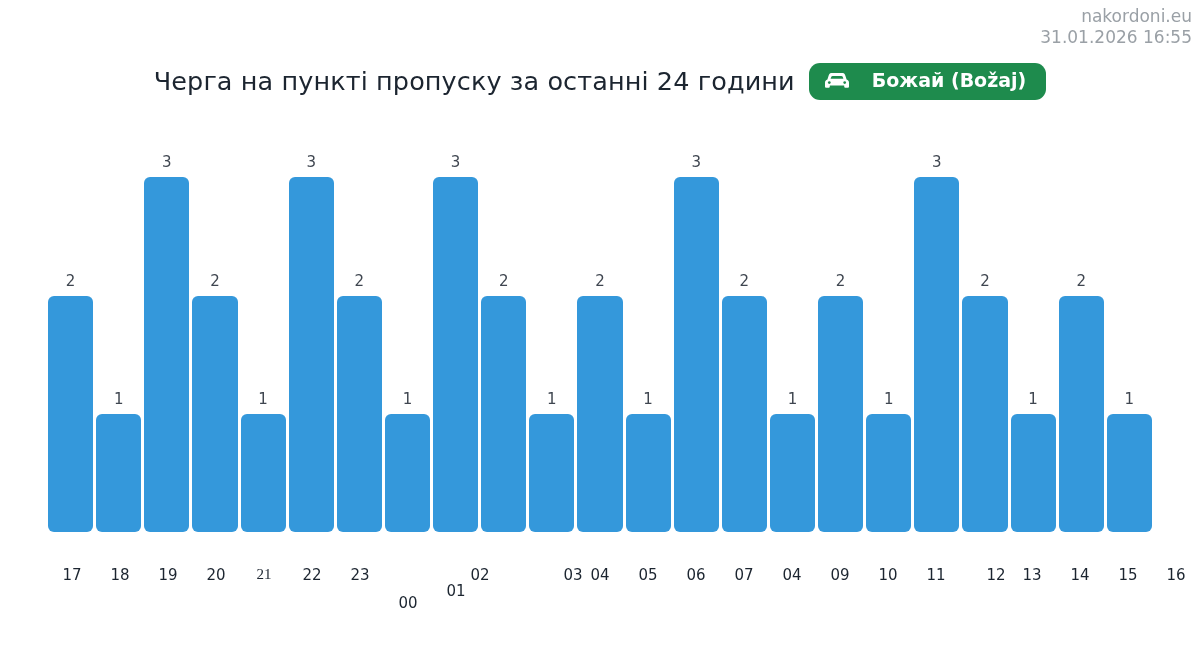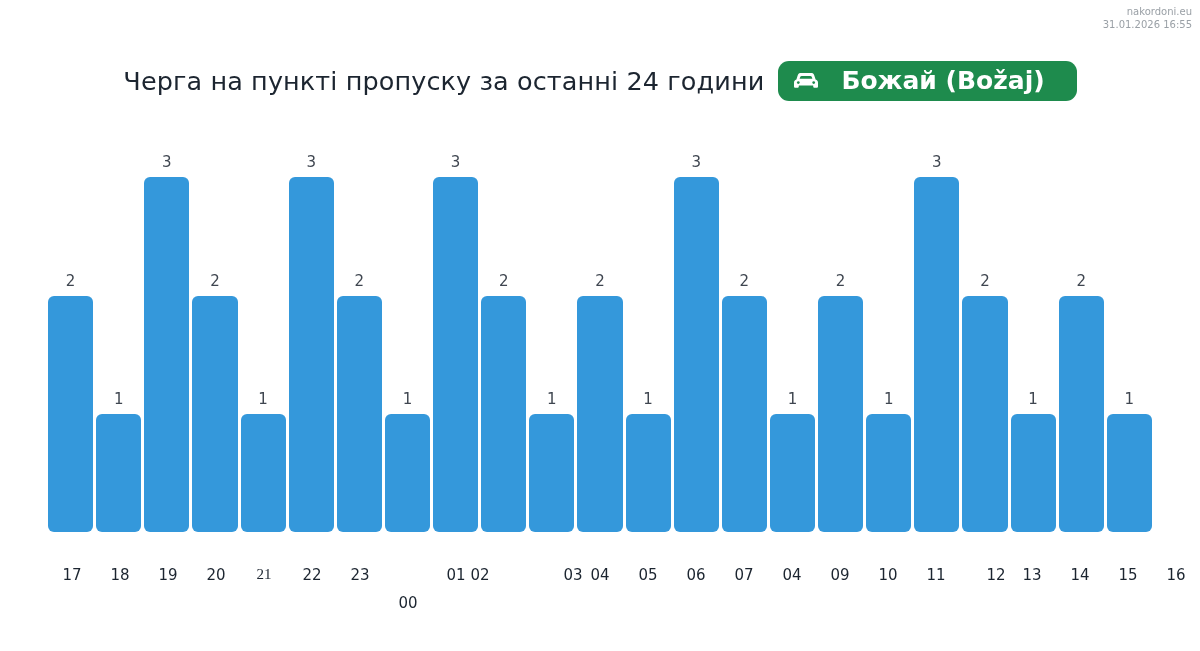--- a/index.html
+++ b/index.html
@@ -16,21 +16,21 @@
   }
 
   
   .watermark {
     position: absolute;
     top: 6px;
     right: 8px;
     text-align: right;
     line-height: 1.25;
     color: #9aa0a6;
-    font-size: 10px;
+    font-size: 17px;
   }
   .watermark div { white-space: nowrap; }
 
   
   .header {
     position: absolute;
     top: 56px;
     left: 0;
     width: 1200px;
     height: 50px;
@@ -45,22 +45,22 @@
     white-space: nowrap;
     letter-spacing: 0.1px;
   }
   .station-badge {
     display: inline-flex;
     align-items: center;
     gap: 20px;
     background: #1e8b4d;
     color: #ffffff;
     border-radius: 11px;
-    padding: 7px 32px 8px 13px;
-    font-size: 25px;
+    padding: 7px 20px 8px 13px;
+    font-size: 19px;
     font-weight: bold;
     white-space: nowrap;
     line-height: 1;
   }
   .station-badge .car-icon {
     display: inline-block;
     width: 30px;
     height: 22px;
     flex: 0 0 auto;
   }
@@ -247,21 +247,21 @@
 
 <div class="xaxis">
     <div class="xtick" style="left: 24px;">17</div>
     <div class="xtick" style="left: 72px;">18</div>
     <div class="xtick" style="left: 120px;">19</div>
     <div class="xtick" style="left: 168px;">20</div>
     <div class="xtick" style="left: 216px; font-family: Liberation Serif, serif;">21</div>
     <div class="xtick" style="left: 264px;">22</div>
     <div class="xtick" style="left: 312px;">23</div>
     <div class="xtick" style="left: 360px; margin-top: 28px;">00</div>
-    <div class="xtick" style="left: 408px;">01</div>
+    <div class="xtick" style="left: 408px; margin-top: 16px;">01</div>
     <div class="xtick" style="left: 432px;">02</div>
     <div class="xtick" style="left: 480px; margin-left: 45px;">03</div>
     <div class="xtick" style="left: 552px;">04</div>
     <div class="xtick" style="left: 600px;">05</div>
     <div class="xtick" style="left: 648px;">06</div>
     <div class="xtick" style="left: 696px;">07</div>
     <div class="xtick" style="left: 744px;">04</div>
     <div class="xtick" style="left: 792px;">09</div>
     <div class="xtick" style="left: 840px;">10</div>
     <div class="xtick" style="left: 888px;">11</div>

